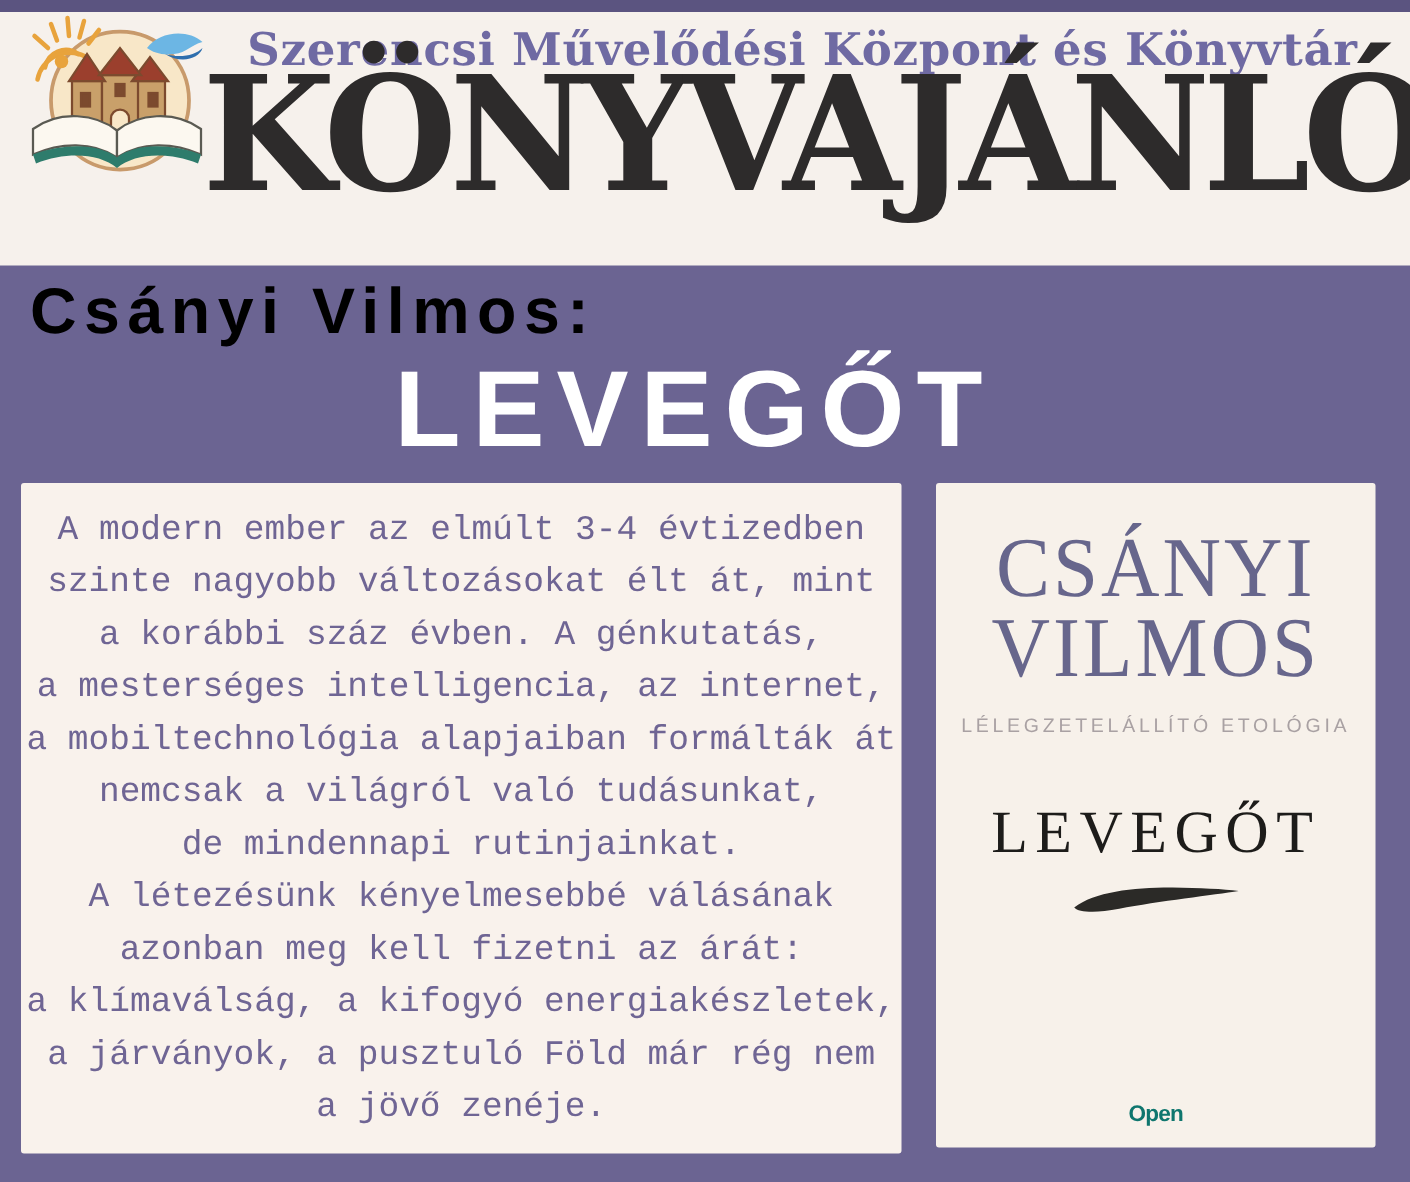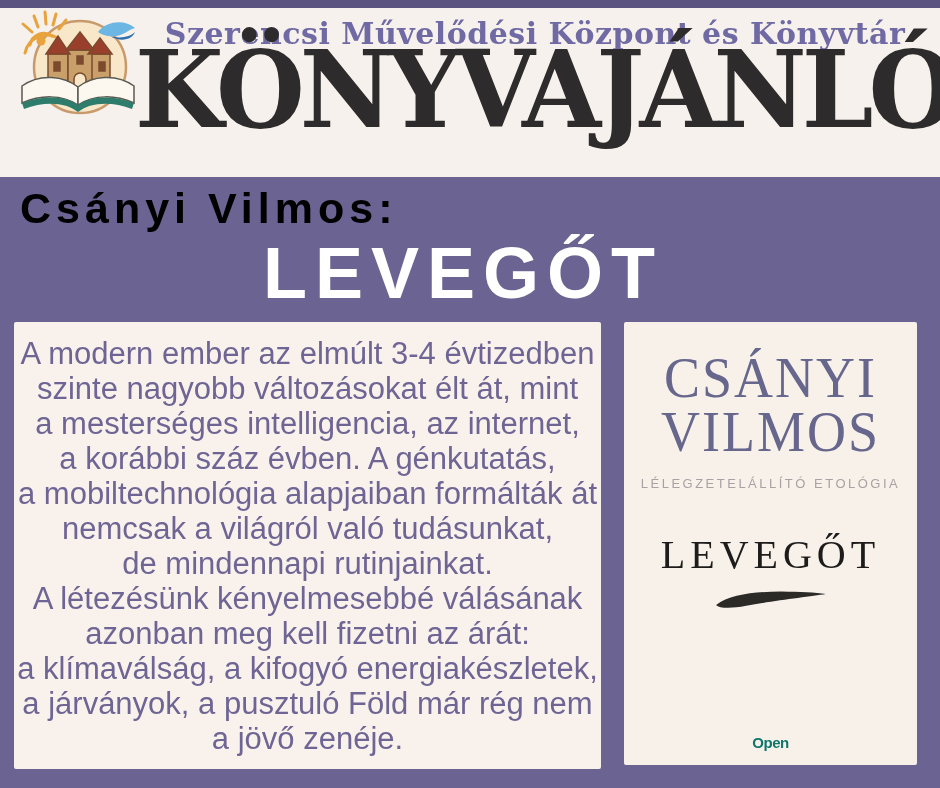--- a/index.html
+++ b/index.html
@@ -27,21 +27,21 @@
   .book-title{
     position:absolute;left:0;top:232px;width:926px;text-align:center;color:#ffffff;
     font-weight:700;font-size:72px;letter-spacing:8px;white-space:nowrap;
   }
   .desc-panel{
     position:absolute;left:14px;top:322px;width:587px;height:447px;
     background:#f9f2ec;display:flex;flex-direction:column;justify-content:center;
     text-align:center;border-radius:2px;
   }
   .desc-line{
-    font-family:Liberation Sans, sans-serif;font-size:31px;line-height:35px;
+    font-family:Liberation Mono, monospace;font-size:23px;line-height:35px;
     color:#6f6594;white-space:nowrap;
   }
   .cover-panel{
     position:absolute;left:624px;top:322px;width:293px;height:443px;
     background:#f7f1ea;display:flex;flex-direction:column;align-items:center;
     border-radius:2px;
   }
   .cover-author{
     margin-top:30px;text-align:center;font-family:"Liberation Serif",serif;
     font-weight:400;font-size:54px;line-height:51px;letter-spacing:2px;color:#67668c;
@@ -103,22 +103,22 @@
       <div class="main-title">KÖNYVAJÁNLÓ</div>
     </div>
   </div>
 
   <div class="author-line">Csányi Vilmos:</div>
   <div class="book-title">LEVEGŐT</div>
 
   <div class="desc-panel">
     <div class="desc-line">A modern ember az elmúlt 3-4 évtizedben</div>
     <div class="desc-line">szinte nagyobb változásokat élt át, mint</div>
+    <div class="desc-line">a korábbi száz évben. A génkutatás,</div>
     <div class="desc-line">a mesterséges intelligencia, az internet,</div>
-    <div class="desc-line">a korábbi száz évben. A génkutatás,</div>
     <div class="desc-line">a mobiltechnológia alapjaiban formálták át</div>
     <div class="desc-line">nemcsak a világról való tudásunkat,</div>
     <div class="desc-line">de mindennapi rutinjainkat.</div>
     <div class="desc-line">A létezésünk kényelmesebbé válásának</div>
     <div class="desc-line">azonban meg kell fizetni az árát:</div>
     <div class="desc-line">a klímaválság, a kifogyó energiakészletek,</div>
     <div class="desc-line">a járványok, a pusztuló Föld már rég nem</div>
     <div class="desc-line">a jövő zenéje.</div>
   </div>
 

